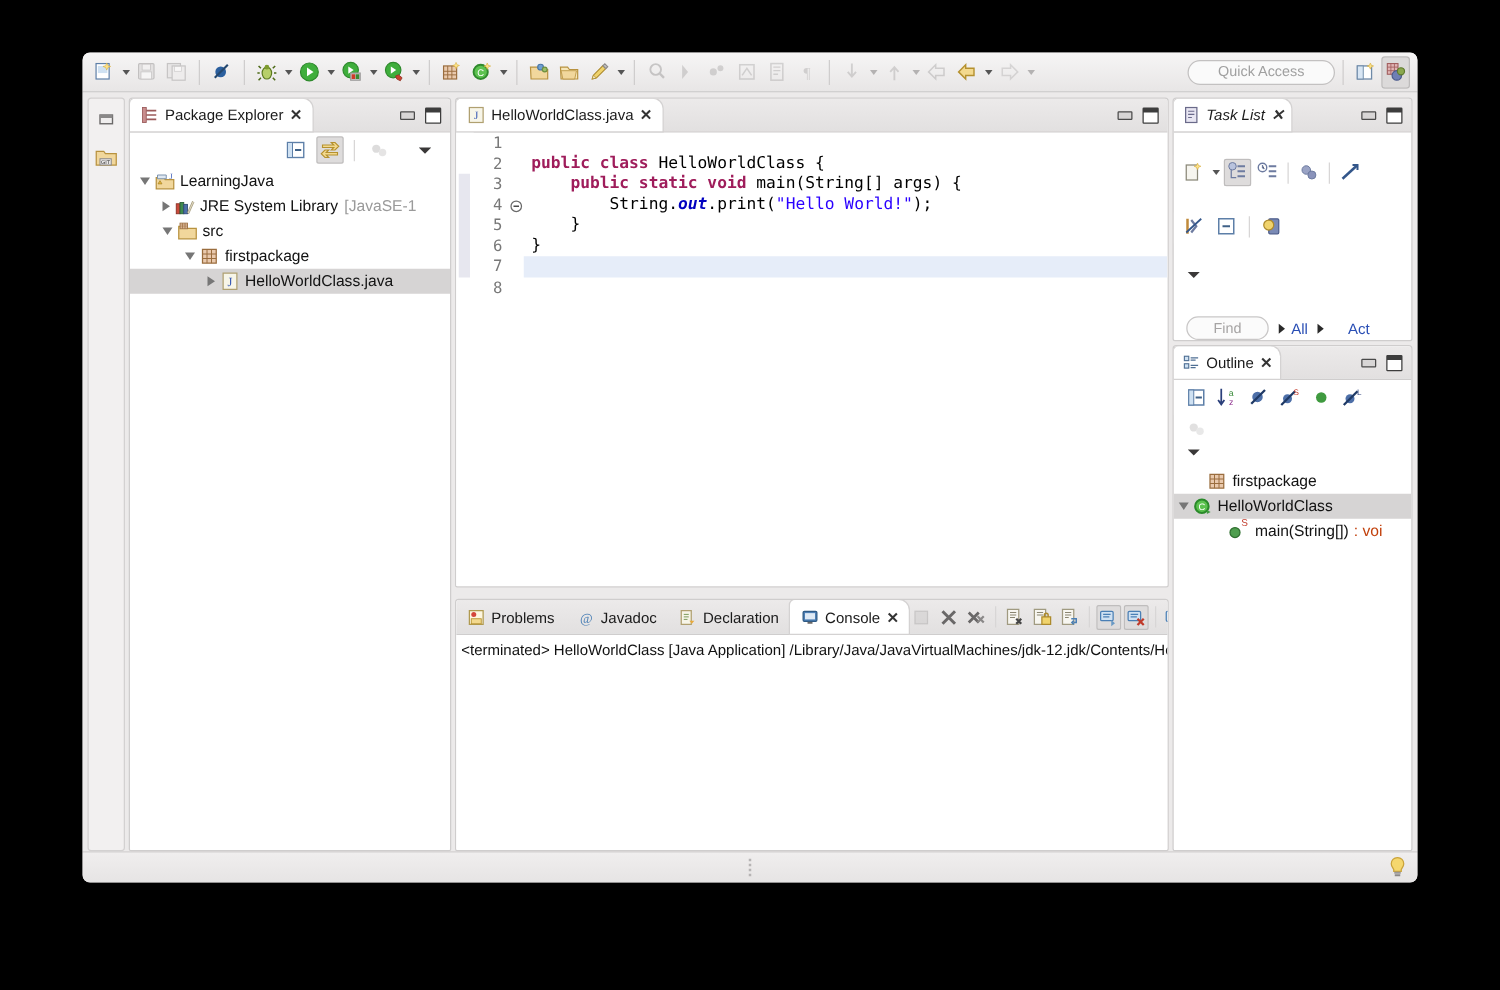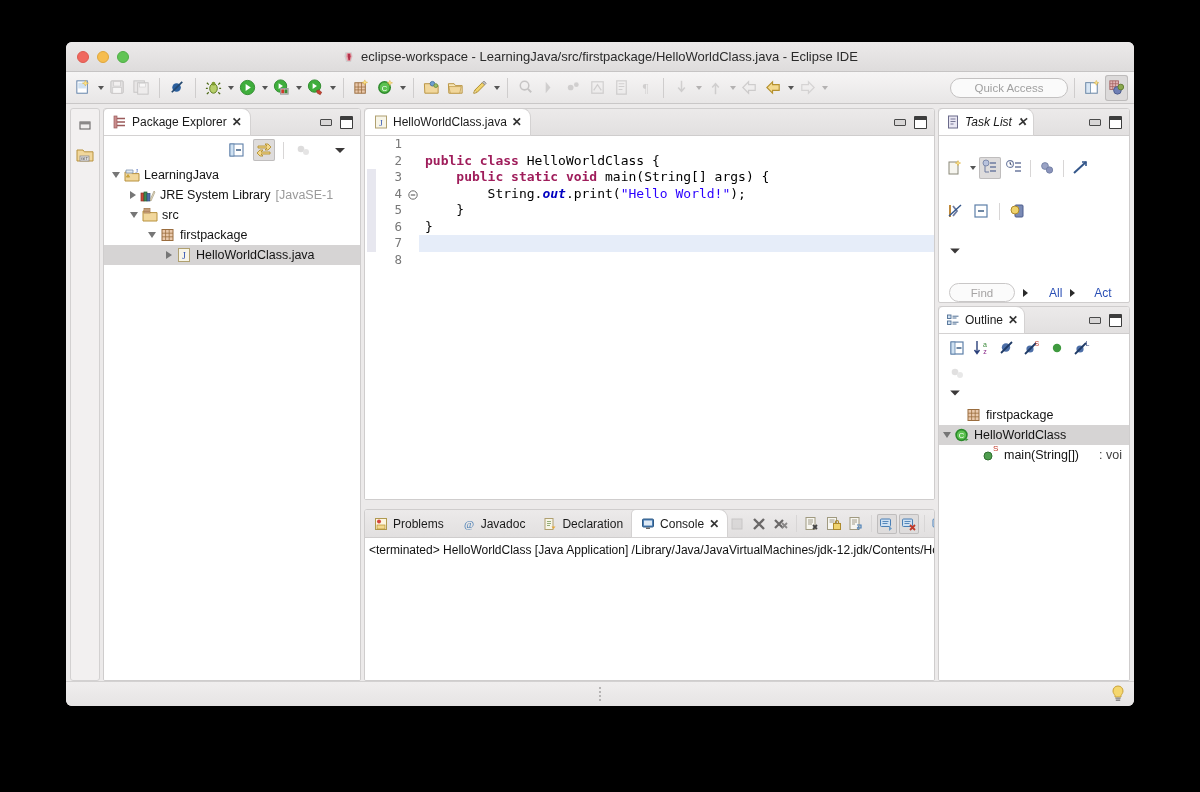--- a/index.html
+++ b/index.html
@@ -132,35 +132,20 @@
   .grip { position: absolute; left: 50%; transform: translateX(-50%); display: flex; flex-direction: column; gap: 2px; }
   .grip i { width: 2px; height: 2px; background: #b6b4b4; display: block; }
   .bulb { position: absolute; right: 8px; top: 2px; }
   .sash-h { height: 3px; flex: none; }
 </style>
 </head>
 <body>
 
 <div class="window">
 
-  <div class="titlebar">
-    <div class="lights">
-      <div class="light red"></div>
-      <div class="light yellow"></div>
-      <div class="light green"></div>
-    </div>
-    <div class="title-center">
-      <svg class="title-icon" viewBox="0 0 16 16">
-        <path d="M4 2h8l1 5-2 7H5L3 7z" fill="#cfcfcf"></path>
-        <path d="M6 3h5l1 4-1.5 6H6.5L5 7z" fill="#e8a0a8"></path>
-        <path d="M7 4h3l.6 3-1 5H8l-1-5z" fill="#b2304a"></path>
-      </svg>
-      <span>eclipse-workspace - LearningJava/src/firstpackage/HelloWorldClass.java - Eclipse IDE</span>
-    </div>
-  </div>
 
   <div class="toolbar">
 
     <div class="tb-item">
       <svg class="tb-ico" viewBox="0 0 20 20">
         <rect x="3" y="3" width="11" height="13" fill="#fff" stroke="#5d7fa8" stroke-width="1"></rect>
         <rect x="4.5" y="5" width="8" height="6" fill="#cfe1f2"></rect>
         <path d="M12 2.5l1 2.3 2.3.6-2.3.9-1 2.2-.9-2.2-2.3-.9 2.3-.6z" fill="#fde38a" stroke="#d8ae3a" stroke-width=".5"></path>
       </svg>
     </div>
@@ -759,21 +744,21 @@
 
         <div style="padding:0 6px 2px 8px;">
           <svg width="16" height="12" viewBox="0 0 20 14">
             <path d="M4 4h12l-6 6z" fill="#3a3838"></path>
           </svg>
         </div>
 
         <div style="display:flex;align-items:center;gap:7px;padding:2px 4px 0 10px;">
           <span style="flex:none;width:66px;height:19px;border:1px solid #c9c7c7;border-radius:10px;background:#fbfbfb;
                        font-size:11.5px;color:#a6a4a4;display:flex;align-items:center;justify-content:center;">Find</span>
-          <span style="display:flex;align-items:center;gap:19px;">
+          <span style="display:flex;align-items:center;gap:3px;">
             <svg width="8" height="10" viewBox="0 0 8 10">
               <path d="M1 1l5 4-5 4z" fill="#2a2a2a"></path>
             </svg>
             <span style="font-size:12px;color:#2a4fb5;">All</span>
           </span>
           <span style="display:flex;align-items:center;gap:17px;">
             <svg width="8" height="10" viewBox="0 0 8 10">
               <path d="M1 1l5 4-5 4z" fill="#2a2a2a"></path>
             </svg>
             <span style="font-size:12px;color:#2a4fb5;">Act</span>
@@ -880,21 +865,21 @@
                 <span class="tw" style="width:6px;height:9px;display:inline-block"></span>
                 <span style="width:3px;flex:none"></span>
                 <span style="position:relative;display:inline-flex">
                   <svg width="16" height="16" viewBox="0 0 16 16">
                     <circle cx="8" cy="9" r="4" fill="#4f9e4f" stroke="#2f6f2f"></circle>
                   </svg>
                   <sup style="position:absolute;left:13px;top:-3px;font-size:8px;color:#c23a2a;font-family:'Liberation Sans',sans-serif">S</sup>
                 </span>
                 <span style="width:8px"></span>
                 <span>main(String[])</span>
-                <span style="color:#404040;margin-left:20px">: voi</span>
+                <span style="color:#c2410c;margin-left:4px">: voi</span>
               </div>
             </div>
         </div>
       </div>
     </div>
   </div>
 
   <div class="statusbar">
     <span class="grip">
       <i></i>

